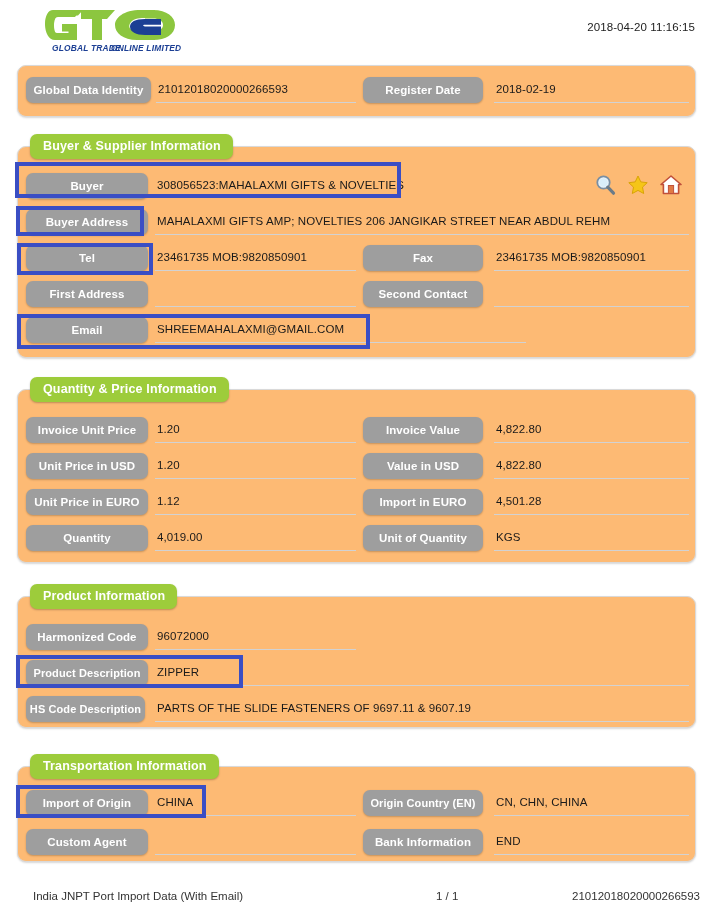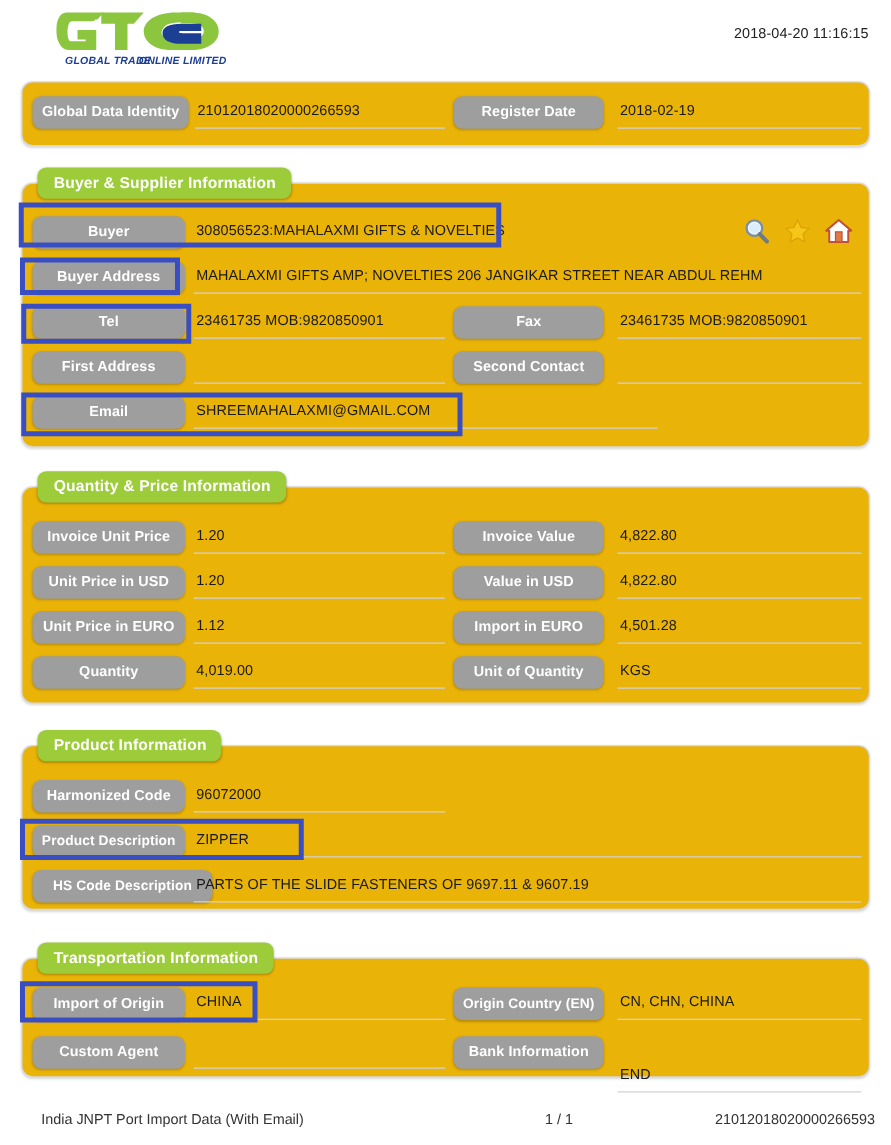--- a/index.html
+++ b/index.html
@@ -28,21 +28,21 @@
   }
   .logo svg { display: block; }
   .timestamp {
     position: absolute; right: 18px; top: 21px;
     font-size: 11.5px; color: #222; letter-spacing: .1px;
   }
 
   
   .card {
     position: absolute;
-    background: #eab308;
+    background: #fdba74;
     border: 1px solid #d9d9d9;
     border-radius: 9px;
     box-shadow: 0 1px 2px rgba(0,0,0,.16);
     padding-left: 36px;
   }
   .card-title {
     position: absolute;
     left: 16px;
     height: 25px;
     line-height: 25px;
@@ -273,21 +273,21 @@
       <div class="flabel" style="width:122px;">Harmonized Code</div>
       <div class="fvalue" style="left:129px; width:201px;">96072000</div>
     </div>
 
     <div class="field" style="left:8px; top:63px; width:663px;">
       <div class="flabel" style="width:122px; font-size:11px;">Product Description</div>
       <div class="fvalue" style="left:129px; width:534px;">ZIPPER</div>
     </div>
 
     <div class="field" style="left:8px; top:99px; width:663px;">
-      <div class="flabel" style="width:144px; font-size:11px;">HS Code Description</div>
+      <div class="flabel" style="width:119px; font-size:11px;">HS Code Description</div>
       <div class="fvalue" style="left:129px; width:534px;">PARTS OF THE SLIDE FASTENERS OF 9697.11 &amp; 9607.19</div>
     </div>
   </div>
 
   <div class="hl" style="left:16px; top:655px; width:227px; height:33px;"></div>
 
   <div class="card-title" style="left:30px; top:754px;">Transportation Information</div>
 
   <div class="card" style="left:17px; top:766px; width:679px; height:96px;">
 
@@ -299,21 +299,21 @@
       <div class="flabel" style="width:120px; font-size:11px;">Origin Country (EN)</div>
       <div class="fvalue" style="left:131px; width:195px;">CN, CHN, CHINA</div>
     </div>
 
     <div class="field" style="left:8px; top:62px; width:330px;">
       <div class="flabel" style="width:122px;">Custom Agent</div>
       <div class="fvalue" style="left:129px; width:201px;"></div>
     </div>
     <div class="field" style="left:345px; top:62px; width:326px;">
       <div class="flabel" style="width:120px;">Bank Information</div>
-      <div class="fvalue" style="left:131px; width:195px;margin-top:19px;">END</div>
+      <div class="fvalue" style="left:131px; width:195px;">END</div>
     </div>
   </div>
 
   <div class="hl" style="left:16px; top:785px; width:190px; height:33px;"></div>
 
   <div class="footer">
     <span class="f-left">India JNPT Port Import Data (With Email)</span>
     <span class="f-mid">1 / 1</span>
     <span class="f-right">21012018020000266593</span>
   </div>

